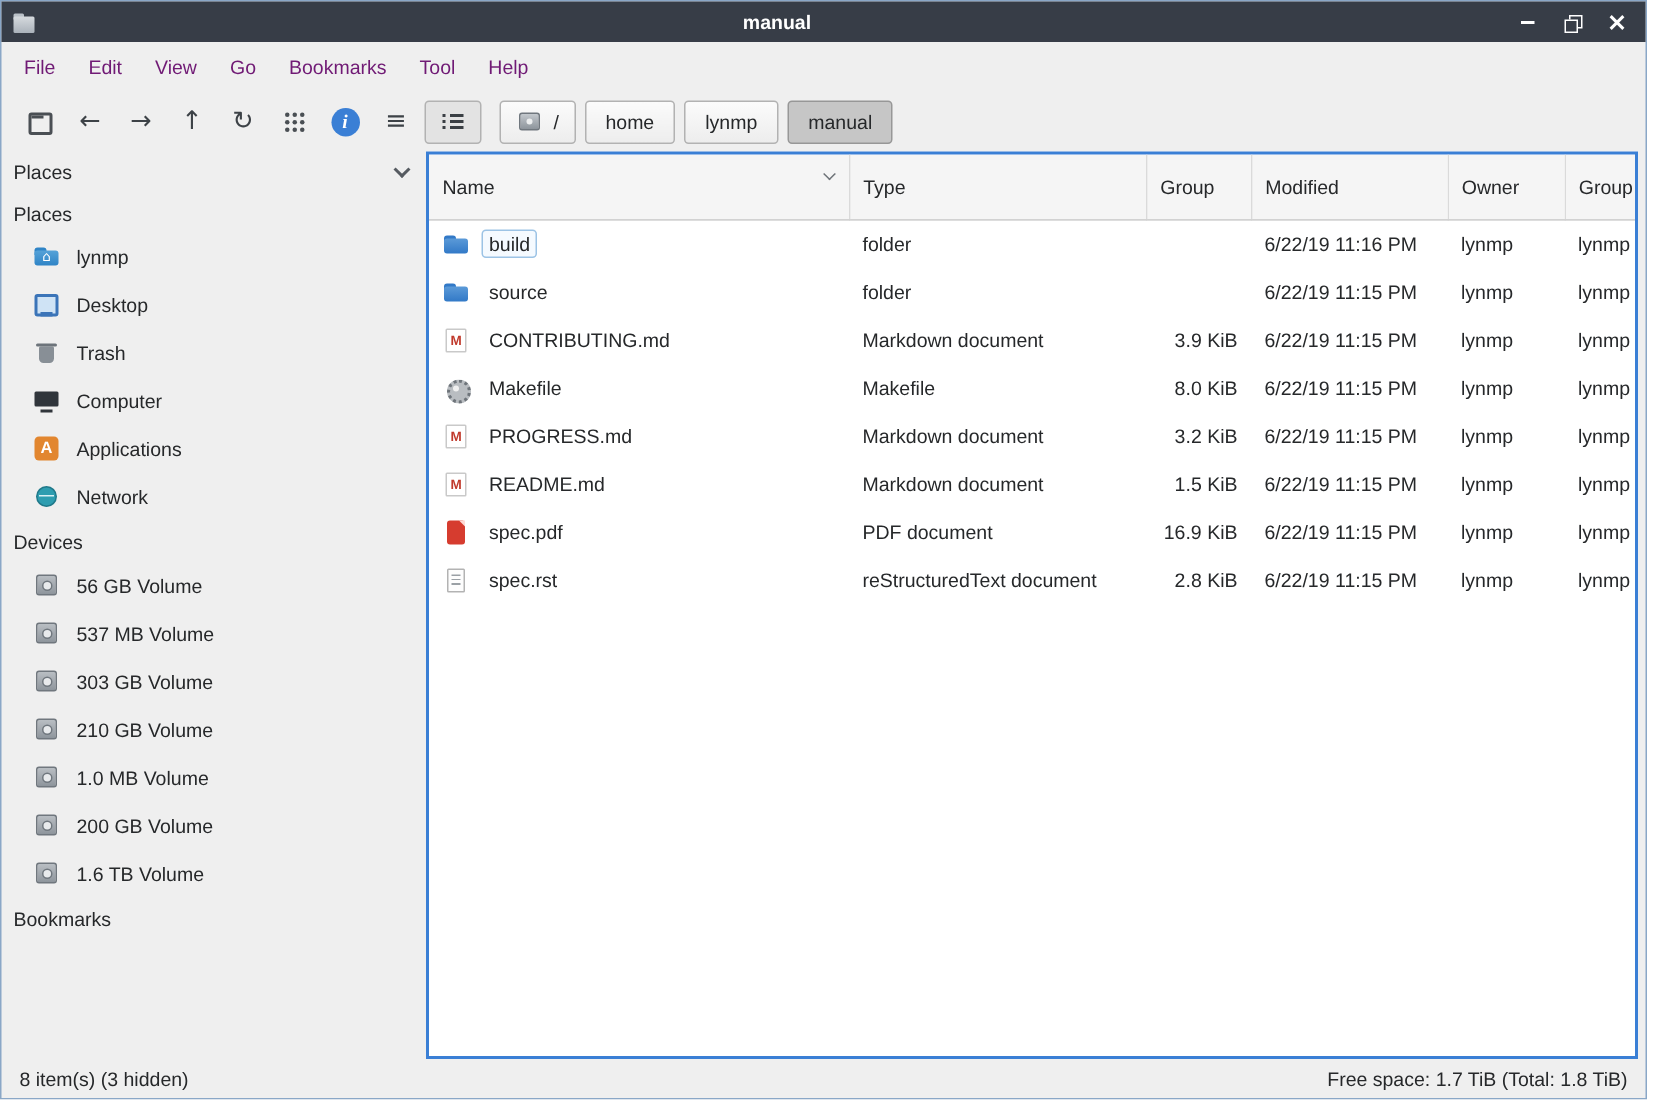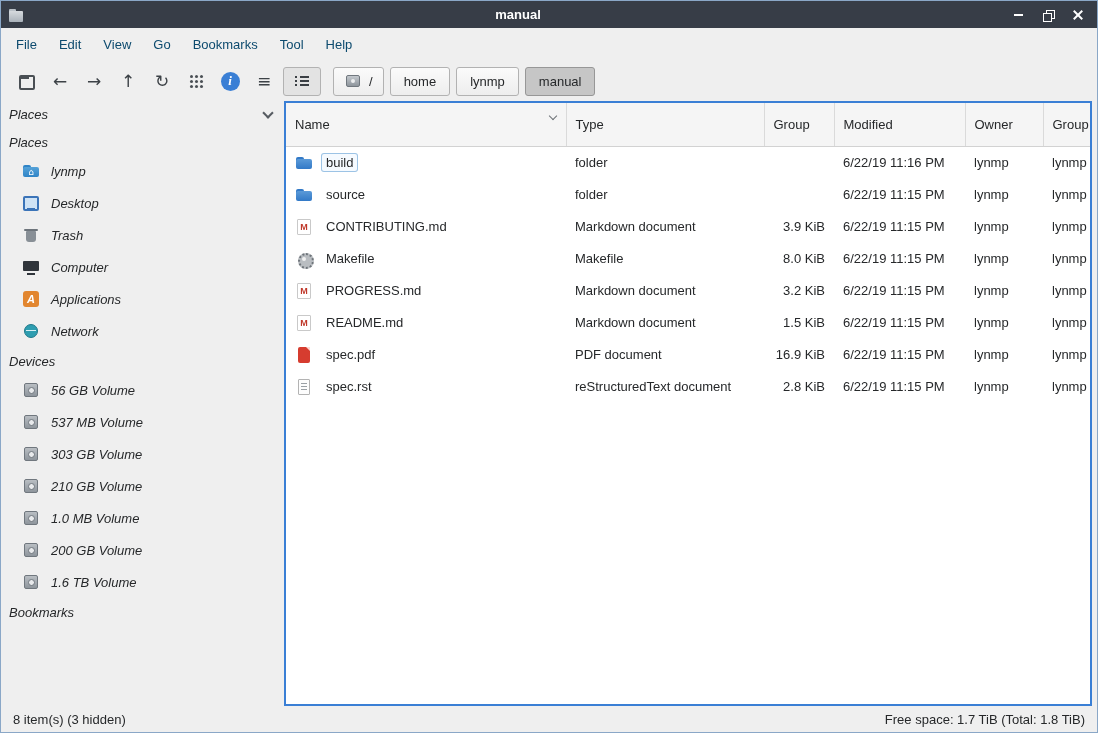--- a/index.html
+++ b/index.html
@@ -26,21 +26,21 @@
   .restore-glyph::after { content:""; position:absolute; left:0; top:3px; width:7px; height:7px;
     border:1px solid #fff; background:var(--titlebar,#373d47); }
   .close-glyph { position:relative; width:10px; height:10px; }
   .close-glyph::before,.close-glyph::after { content:""; position:absolute; left:-1px; top:4px;
     width:12px; height:2px; background:#fff; }
   .close-glyph::before { transform:rotate(45deg); }
   .close-glyph::after { transform:rotate(-45deg); }
 
   
   .menubar { height:33px; flex:0 0 33px; display:flex; align-items:center; padding:0 4px; }
-  .menu-item { padding:5px 11px; color:#0c4a6e; }
+  .menu-item { padding:5px 11px; color:#701a75; }
 
   
   .toolbar { height:40px; flex:0 0 40px; display:flex; align-items:center; padding:0 10px; gap:4px; }
   .tool-btn { min-width:30px; height:28px; display:flex; align-items:center; justify-content:center;
     color:#3d4247; font-size:17px; font-family:"DejaVu Sans", sans-serif; }
   .info-circle { width:19px; height:19px; border-radius:50%; background:var(--accent,#2a7fd4);
     color:#fff; font-family:"Liberation Serif", serif; font-style:italic; font-weight:bold;
     display:flex; align-items:center; justify-content:center; font-size:13px; }
   .btn-like { height:29px; padding:0 10px; border:1px solid #b2b2b2; border-radius:3px;
     background:linear-gradient(#fbfbfb,#ededed); display:flex; align-items:center; gap:7px; }
@@ -65,21 +65,21 @@
     background:#3a3f44; box-shadow:0 4px 0 #3a3f44,0 8px 0 #3a3f44; }
   .ic-rootdrive::before { content:""; position:absolute; left:2px; top:3px; right:2px; bottom:3px;
     background:linear-gradient(#c3c8cd,#8e959c); border:1px solid #70777e; border-radius:2px; }
   .ic-rootdrive::after { content:""; position:absolute; left:7px; top:7px; width:4px; height:4px;
     border-radius:50%; background:#eceeef; }
 
   
   .body { flex:1; display:flex; min-height:0; }
 
   
-  .sidebar { flex:0 0 283px; width:283px; overflow:hidden;font-style:italic; }
+  .sidebar { flex:0 0 283px; width:283px; overflow:hidden; }
   .pane-header { height:27px; display:flex; align-items:center; padding:0 12px 0 8px; }
   .chev-down { width:8px; height:8px; border-right:2px solid #565b61; border-bottom:2px solid #565b61;
     transform:rotate(45deg); margin-left:auto; margin-top:-4px; }
   .sb-section-title { padding:7px 8px 5px 8px; }
   .sb-item { height:32px; display:flex; align-items:center; gap:11px; padding-left:21px; }
 
   
   .filepanel { flex:1; margin-right:5px; border:2px solid var(--accent,#3a7fd5);
     background:#fff; display:flex; flex-direction:column; min-width:0; overflow:hidden; }
   table { border-collapse:collapse; table-layout:fixed; width:100%; }

